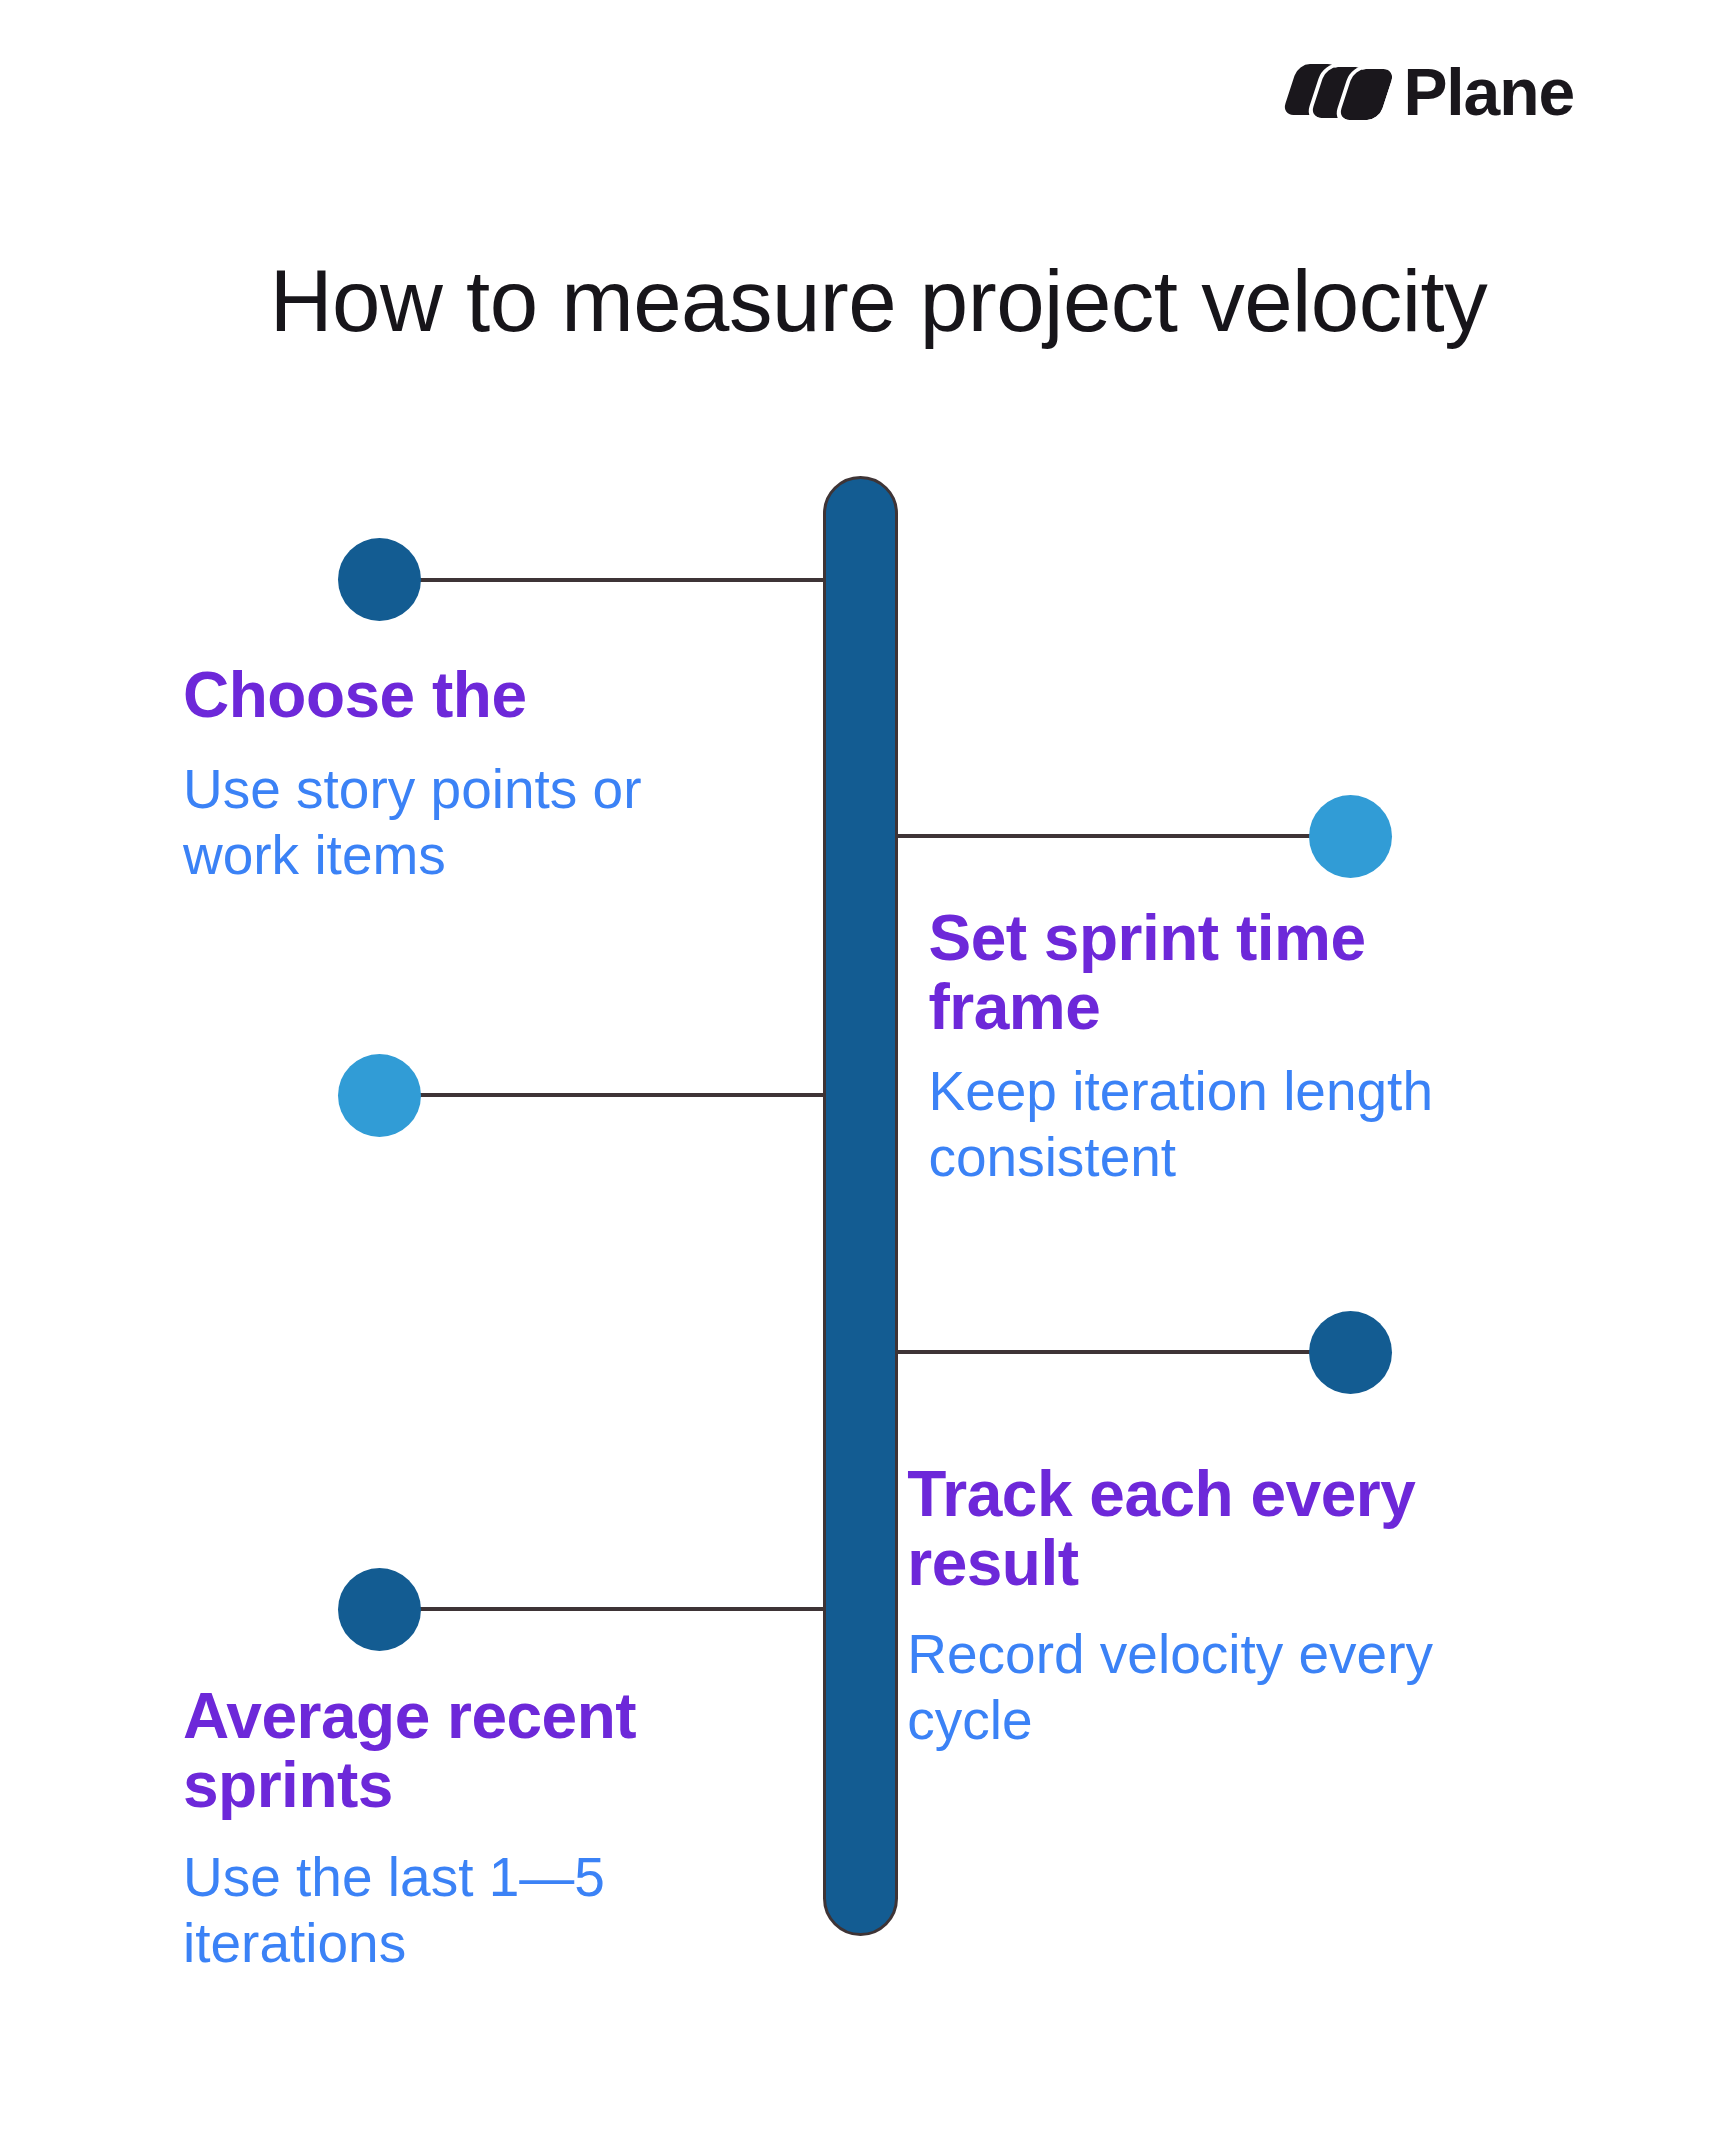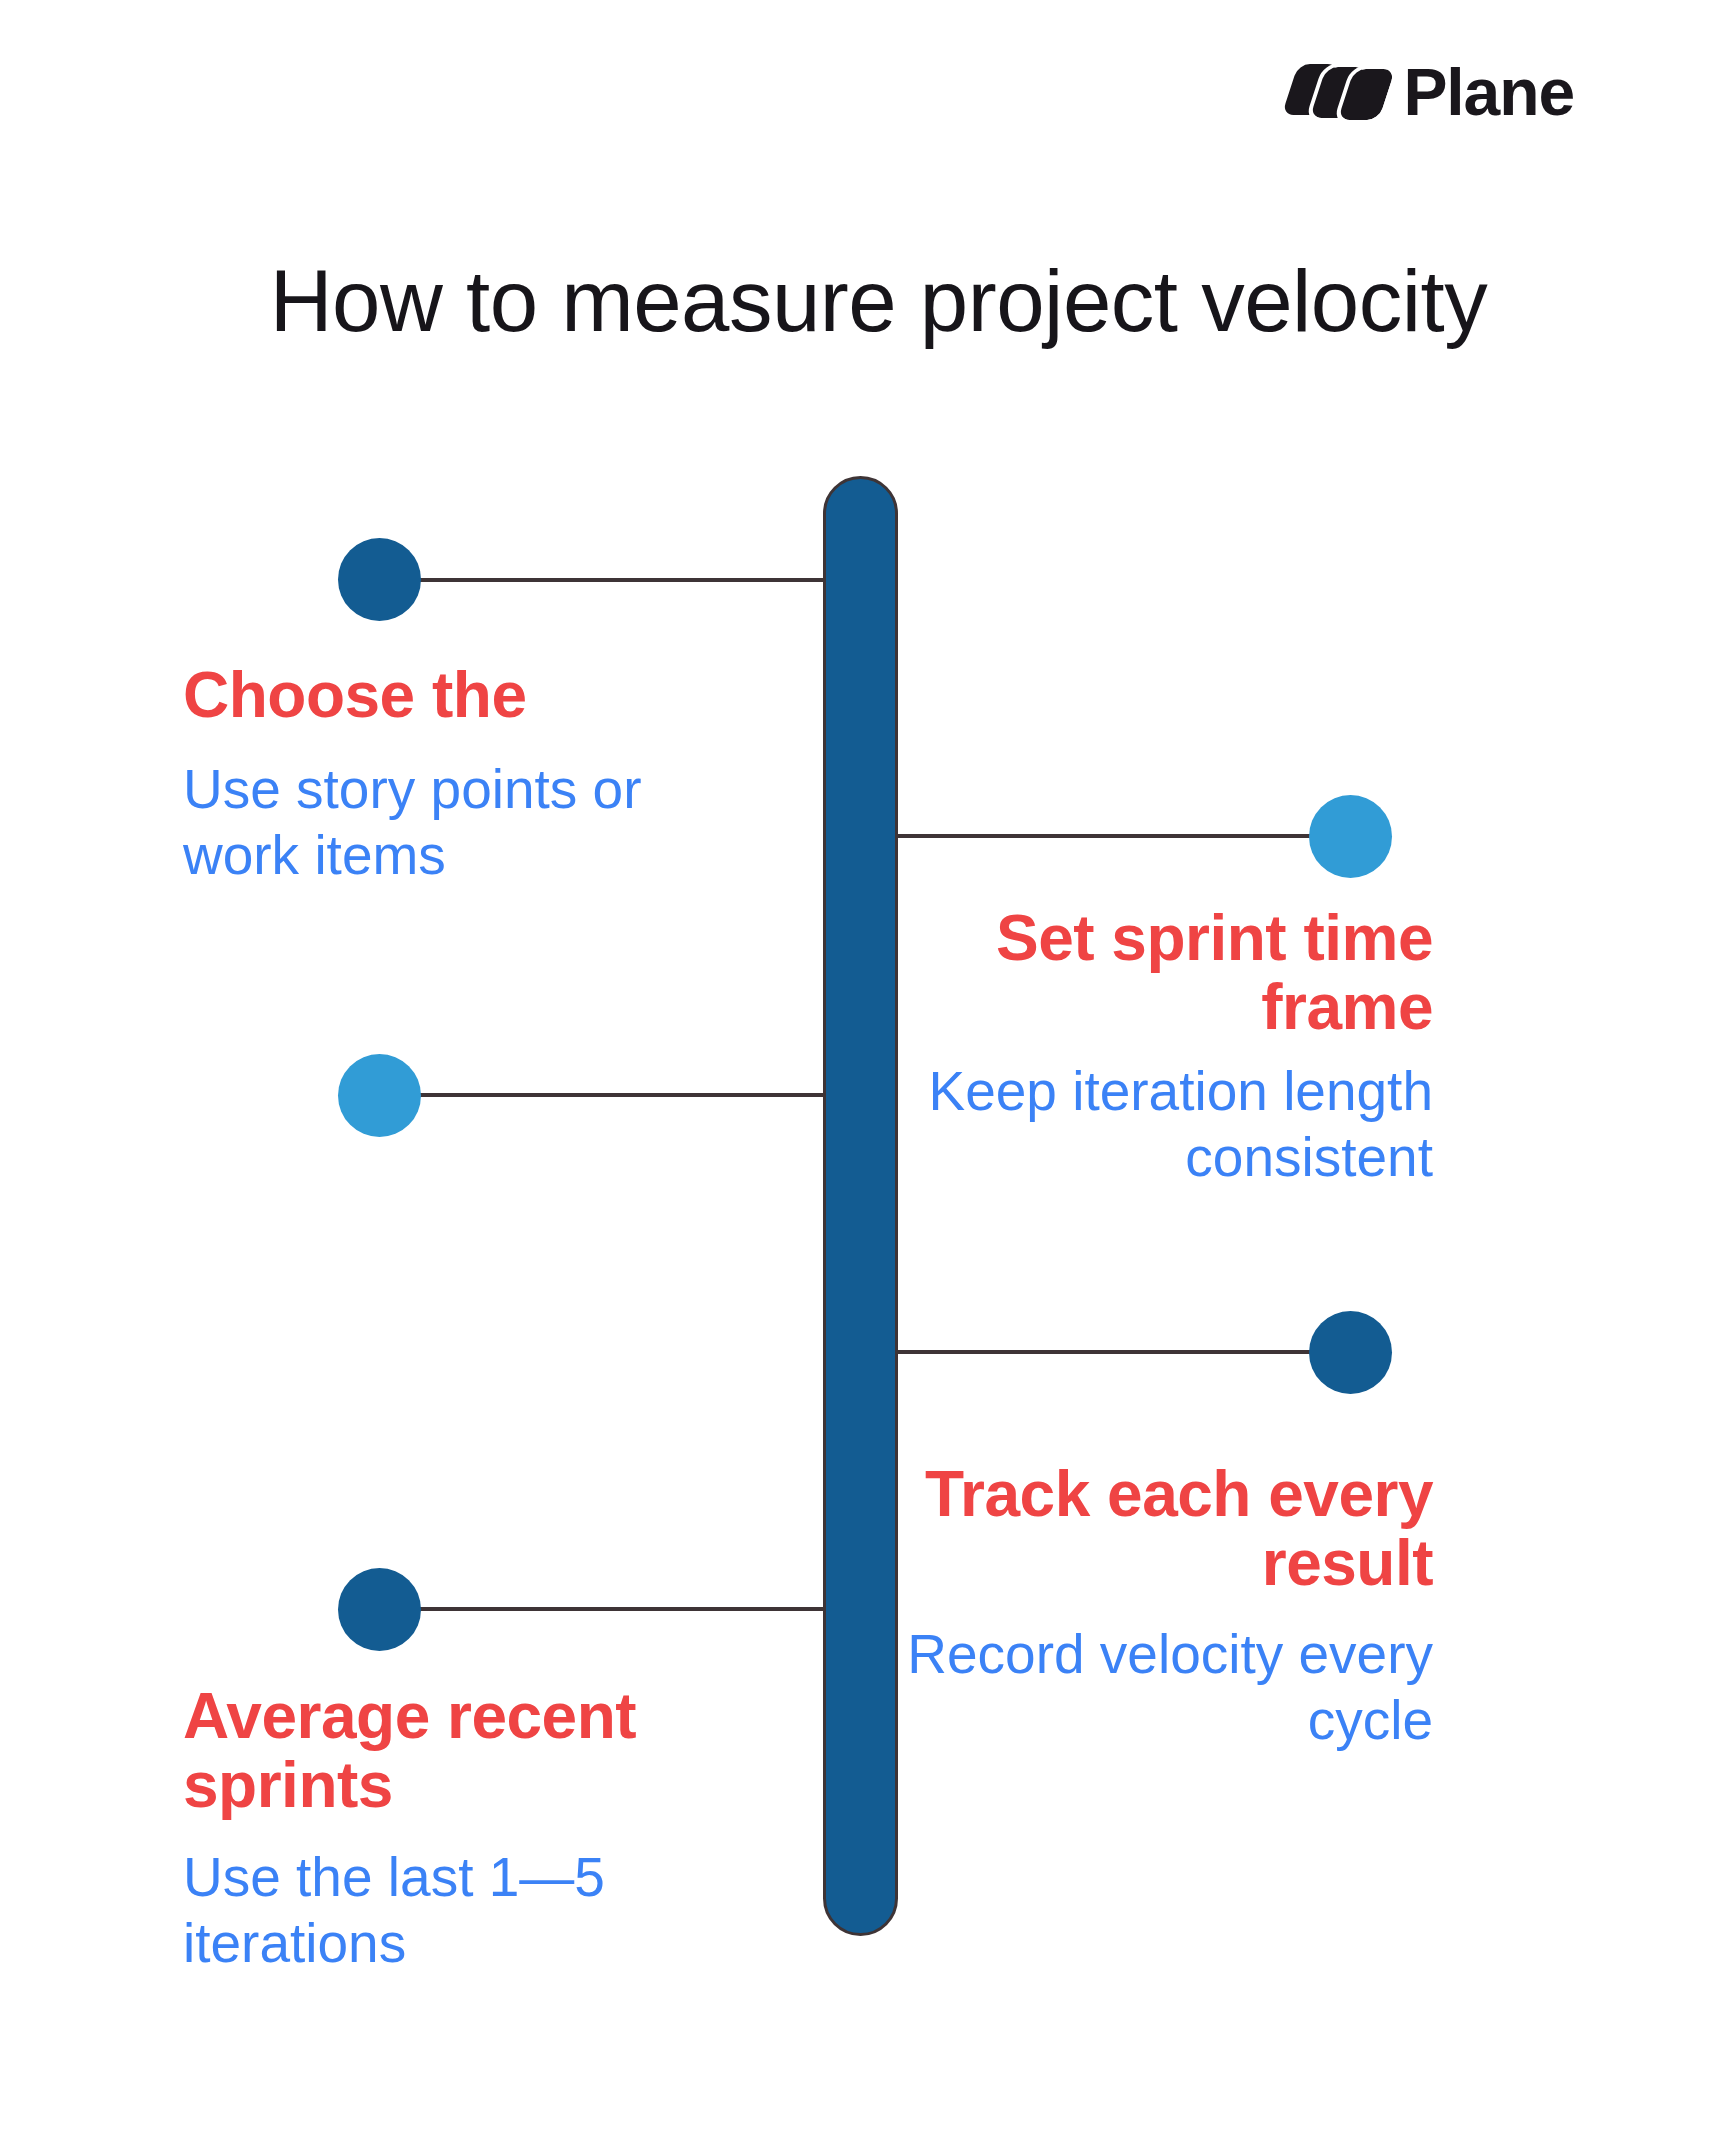--- a/index.html
+++ b/index.html
@@ -71,31 +71,31 @@
   .d2 { left:1309px; top:795px; }
   .d3 { left:338px;  top:1054px; }
   .d4 { left:1309px; top:1311px; }
   .d5 { left:338px;  top:1568px; }
 
   
   .step { position:absolute; z-index:4; }
   .step h2 {
     margin:0;
     font-size:64px; font-weight:700; letter-spacing:-0.5px;
-    line-height:69px; color:#ef4444;
+    line-height:69px; color:#6d28d9;
     white-space:nowrap;
   }
   .step p {
     margin:0;
     font-size:55px; font-weight:400;
     line-height:66px; color:#3b82f6;
     white-space:nowrap;
   }
   .step-left  { left:183px;  text-align:left;  }
-  .step-right { right:186px; text-align:right; }
+  .step-right { right:186px; }
   .s1 { top:661px; } .s1 p { margin-top:26px; }
   .s2 { top:904px; } .s2 p { margin-top:16px; }
   .s3 { top:1173px; } .s3 p { margin-top:18px; }
   .s4 { top:1460px; } .s4 p { margin-top:23.4px; }
   .s5 { top:1682px; } .s5 p { margin-top:24px; }
 </style>
 </head>
 <body>
 
 <div class="canvas">

